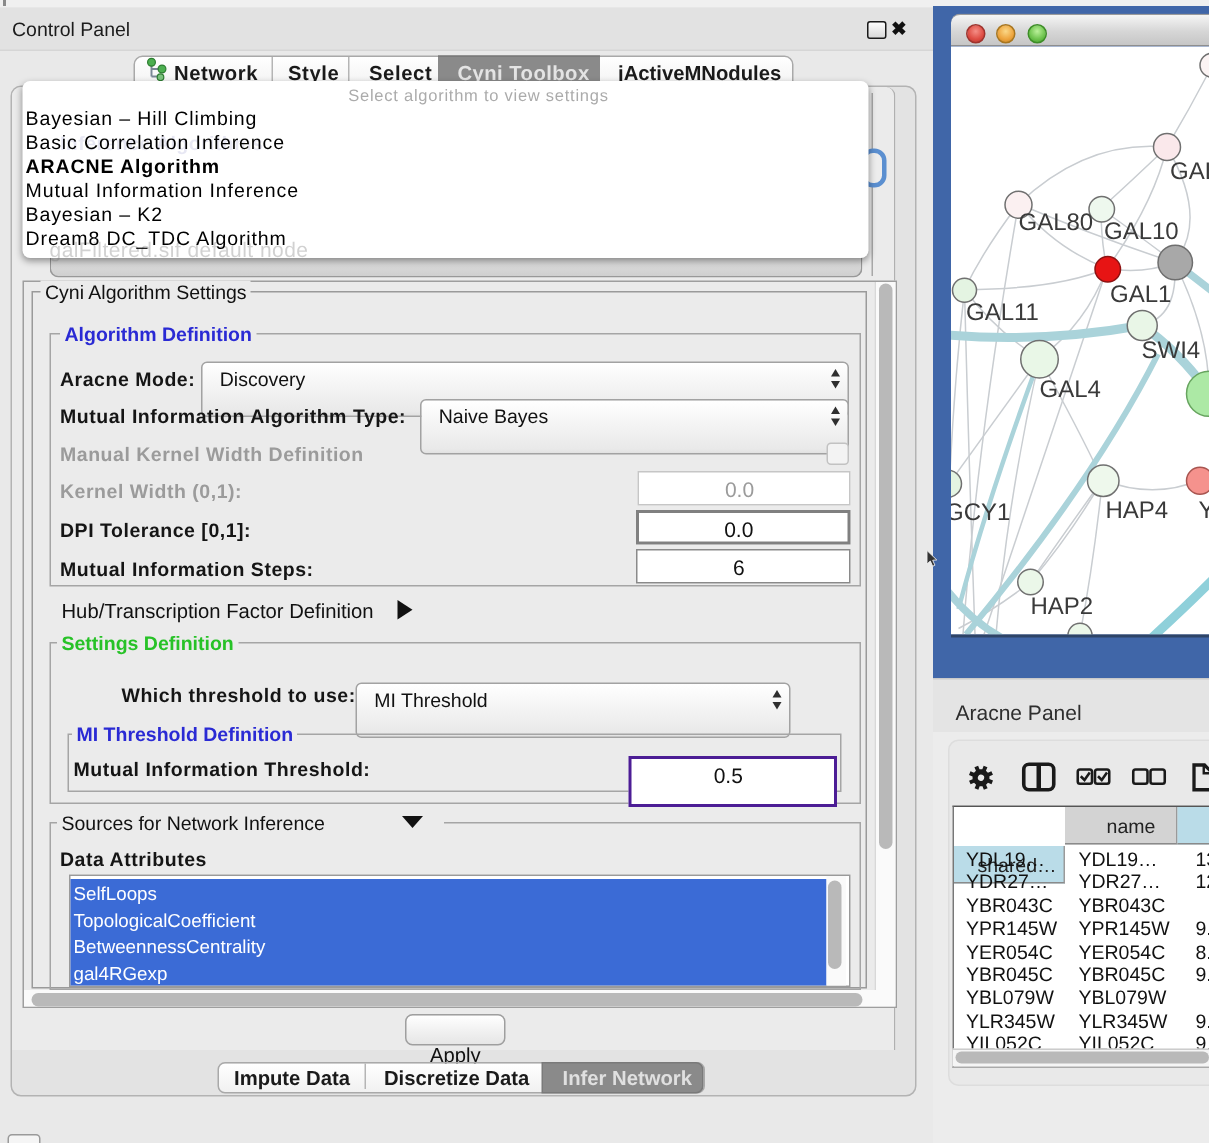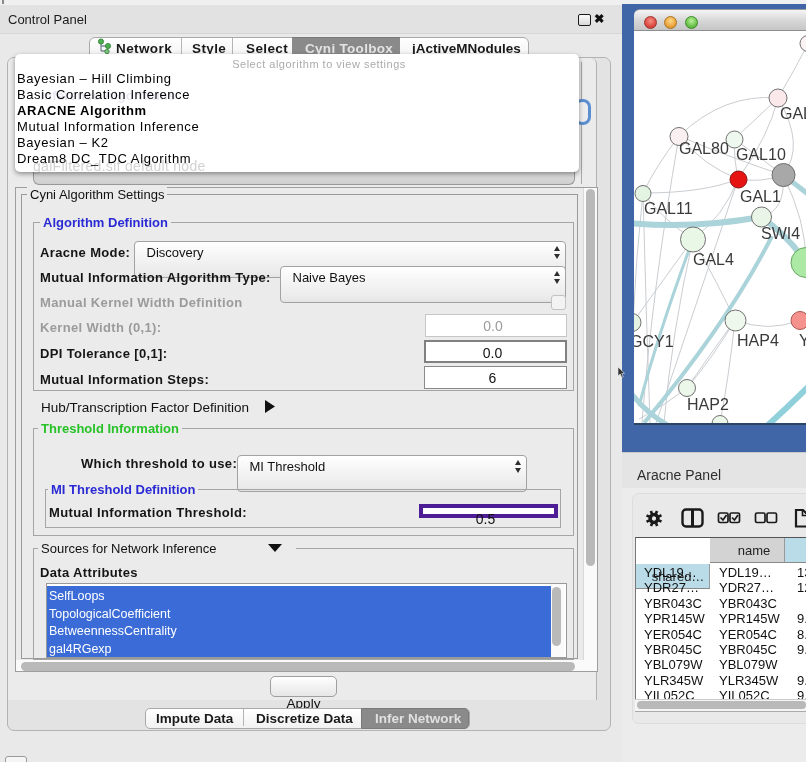--- a/index.html
+++ b/index.html
@@ -100,36 +100,36 @@
 <div class="inp" style="left:424px;top:340px;width:143px;height:23px;border:2px solid #808080;">0.0</div>
 <div class="lbl abs" style="left:40px;top:372px;">Mutual Information Steps:</div>
 <div class="inp" style="left:424px;top:366px;width:143px;height:23px;border:1px solid #8a8a8a;">6</div>
 
 <div class="abs" style="left:41px;top:400px;font-size:13.5px;color:#111;">Hub/Transcription Factor Definition</div>
 <svg class="abs" style="left:263px;top:399px;" width="14" height="15">
     <polygon points="2,1 12,7.5 2,14" fill="#111"></polygon>
   </svg>
 
 <div class="fs" style="left:33px;top:428px;width:541px;height:108px;border-color:#a5a5a5;">
-  <span class="leg" style="left:4px;color:#27c227;font-weight:bold;">Threshold Information</span>
+  <span class="leg" style="left:4px;color:#27c227;font-weight:bold;">Settings Definition</span>
 </div>
 <div class="lbl abs" style="left:81px;top:456px;">Which threshold to use:</div>
 <div class="combo" style="left:237px;top:455px;width:290px;">
   <span class="ctext">MI Threshold</span>
   <span class="spin" style="left:275px;">
       <div class="up"></div>
       <div class="dn"></div>
     </span>
 </div>
 
 <div class="fs" style="left:45px;top:489px;width:516px;height:39px;border-color:#a5a5a5;">
   <span class="leg" style="left:2px;color:#2a2ad4;font-weight:bold;">MI Threshold Definition</span>
 </div>
 <div class="lbl abs" style="left:49px;top:505px;">Mutual Information Threshold:</div>
-<div class="inp" style="left:419px;top:504px;width:139px;height:14px;border:4px solid #4c1d95;">0.5</div>
+<div class="inp" style="left:419px;top:504px;width:139px;height:34px;border:2px solid #4c1d95;">0.5</div>
 
 <div class="fs" style="left:33px;top:548px;width:541px;height:112px;border-color:#a5a5a5;">
   <span class="leg" style="left:4px;color:#111;width:252px;">Sources for Network Inference</span>
 </div>
 <svg class="abs" style="left:267px;top:543px;" width="16" height="10">
     <polygon points="1,1 15,1 8,9" fill="#111"></polygon>
   </svg>
 <div class="lbl abs" style="left:40px;top:565px;">Data Attributes</div>
 
 <div class="abs" style="left:46px;top:583px;width:521px;height:75px;background:#fff;border:1px solid #9a9a9a;box-sizing:border-box;"></div>

